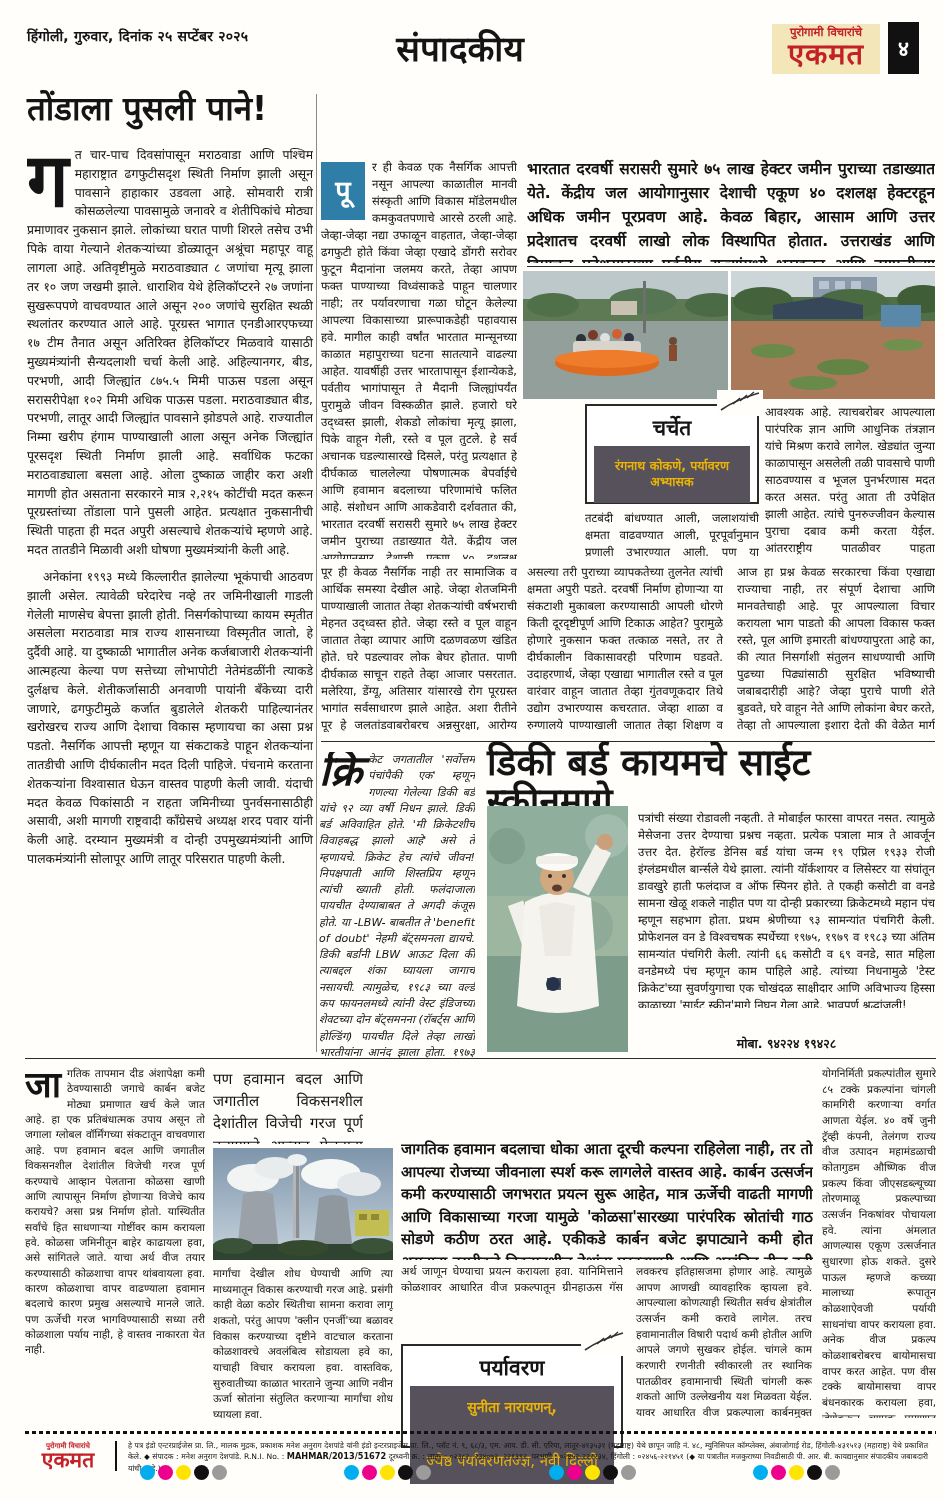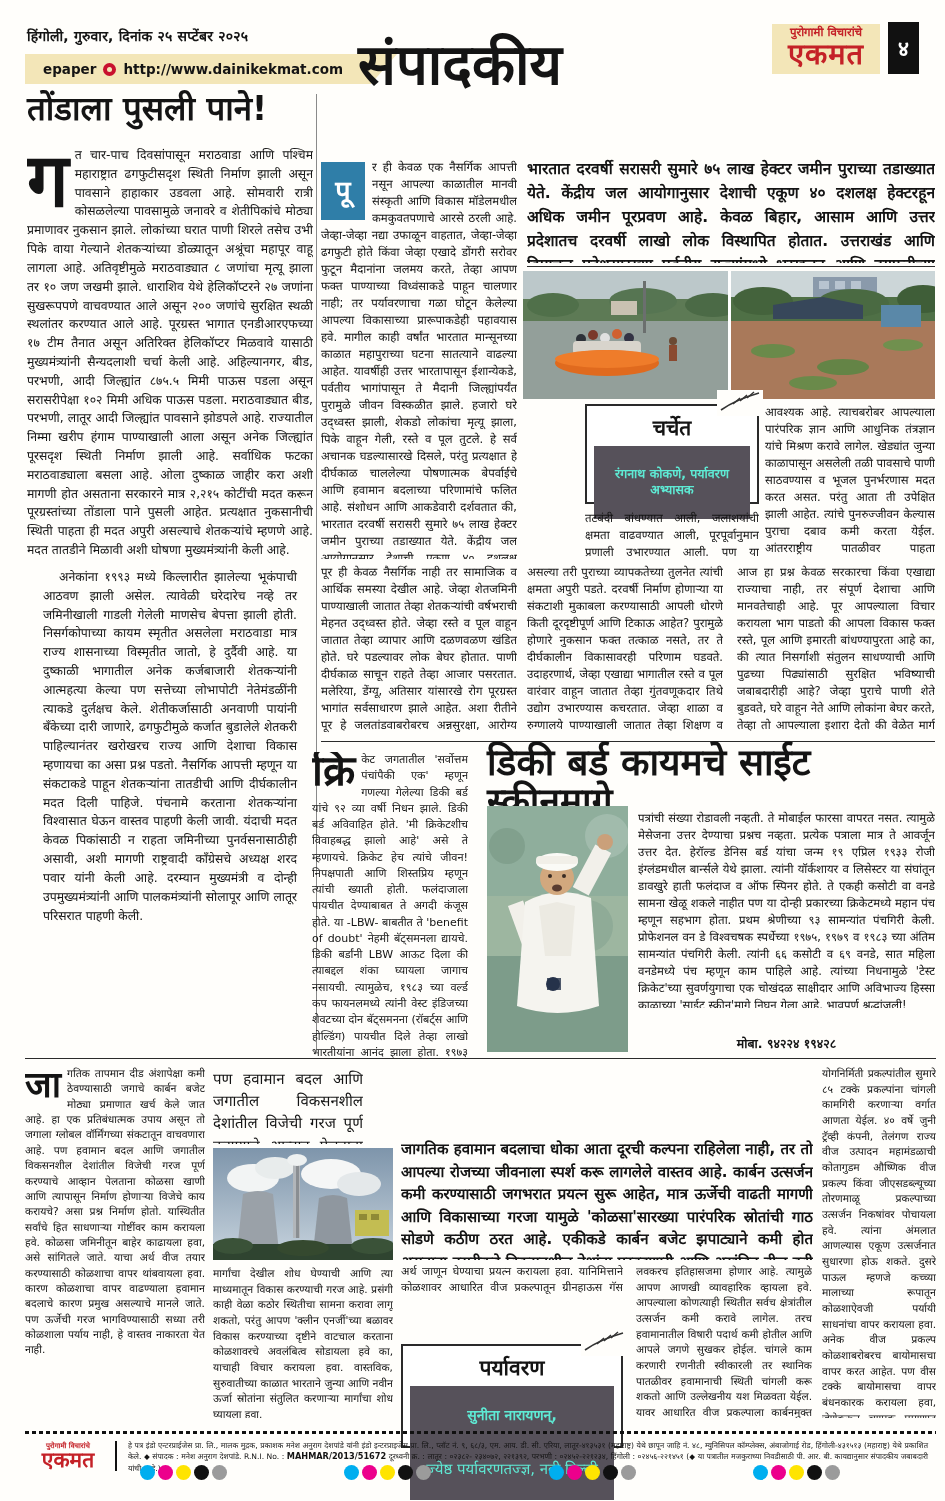--- a/index.html
+++ b/index.html
@@ -7,60 +7,60 @@
         font-family:"DejaVu Sans",sans-serif;color:#141414;overflow:hidden;}
   .abs{position:absolute;}
   
   .dateline{left:27px;top:26px;font-size:14px;font-weight:bold;letter-spacing:.2px;}
   .epaper-strip{left:25px;top:54px;width:372px;height:30px;background:#f3e6b8;
       clip-path:polygon(0 0,100% 0,93% 100%,0 100%);display:flex;align-items:center;
       padding-left:18px;box-sizing:border-box;font-size:13.5px;font-weight:bold;gap:7px;}
   .epaper-dot{width:13px;height:13px;border-radius:50%;background:#c8102e;display:inline-block;
       position:relative;}
   .epaper-dot:after{content:"";position:absolute;left:4px;top:4px;width:5px;height:5px;border-radius:50%;background:#f3e6b8;}
-  .section-title{left:250px;top:24px;width:420px;text-align:center;font-size:56px;font-weight:900;}
+  .section-title{left:250px;top:24px;width:420px;text-align:center;font-size:35px;font-weight:900;}
   .masthead{left:772px;top:24px;width:108px;height:50px;background:#f3e6b8;text-align:center;
       padding-top:3px;box-sizing:border-box;}
   .masthead .tagline{color:#c42127;font-size:11.5px;font-weight:bold;line-height:1;}
   .masthead .name{color:#c42127;font-size:29px;font-weight:900;line-height:1.05;letter-spacing:1px;}
   .pagenum-box{left:888px;top:22px;width:31px;height:52px;background:#111;color:#fff;
       display:flex;align-items:center;justify-content:center;font-size:21px;font-weight:bold;}
   
   .body-txt{font-size:11.5px;line-height:1.48;text-align:justify;overflow:hidden;}
   .vline{border-left:1px solid #8a8a8a;width:0;}
   .hline{border-top:1.5px solid #2b2b2b;height:0;}
   .dropcap{float:left;font-weight:900;line-height:.82;padding:4px 6px 0 0;}
   
   .edit-headline{left:27px;top:92px;width:286px;font-size:33px;font-weight:900;line-height:1.05;}
   .edit-body{left:27px;top:146px;width:286px;height:905px;font-size:12.3px;line-height:1.53;}
   .edit-body .dropcap{font-size:74px;}
-  .edit-body p{margin:8px 16px 0;text-indent:16px;}
+  .edit-body p{margin:8px 0 0;text-indent:16px;}
   
   .main-headline{left:325px;top:88px;width:612px;text-align:center;font-size:55px;font-weight:900;line-height:1.0;}
   .bluecap{float:left;width:44px;height:58px;background:#2f7ea8;color:#fff;font-size:27px;font-weight:bold;
       display:flex;align-items:center;justify-content:center;margin:3px 7px 2px 0;}
   .main-col1{left:321px;top:159px;width:196px;height:400px;}
   .main-lede{left:527px;top:157px;width:408px;height:106px;font-size:15.5px;font-weight:bold;
       line-height:1.55;text-align:justify;overflow:hidden;}
   .photo-rule{left:527px;top:266px;width:408px;}
   .flood-photo{left:523px;top:271px;width:412px;height:128px;}
   .byline-box{border:2px solid #2a2a2a;background:#fff;text-align:center;box-sizing:border-box;}
   .byline-box .quill{position:absolute;top:-16px;right:-6px;background:#fffefb;padding:0 2px;}
   .byline-title{font-weight:900;font-size:21px;padding:7px 0 5px;}
-  .byline-bar{background:#56515a;color:#5eead4;font-weight:bold;font-size:12.5px;line-height:1.3;
-      margin:0 7px 8px;padding:20px 2px;}
+  .byline-bar{background:#56515a;color:#eab308;font-weight:bold;font-size:12.5px;line-height:1.3;
+      margin:0 7px 8px;padding:12px 2px;}
   .charchet-box{left:585px;top:404px;width:174px;height:100px;}
   .mid-text{left:585px;top:510px;width:174px;height:48px;}
   .main-col-right{left:765px;top:404px;width:170px;height:154px;}
   .mb1{left:321px;top:564px;width:196px;height:170px;}
   .mb2{left:527px;top:564px;width:196px;height:170px;}
   .mb3{left:737px;top:564px;width:198px;height:170px;}
   .rule-cricket{left:321px;top:741px;width:614px;}
   
-  .cricket-col1{left:312px;top:752px;width:156px;height:306px;font-size:11px;}
+  .cricket-col1{left:319px;top:752px;width:156px;height:306px;font-size:11px;font-style:italic;}
   .cricket-col1 .dropcap{font-size:42px;padding-top:2px;}
   .cricket-headline{left:487px;top:744px;width:448px;text-align:left;font-size:37px;font-weight:900;line-height:1.05;}
   .umpire-photo{left:487px;top:806px;width:141px;height:246px;}
   .cricket-right{left:638px;top:810px;width:297px;height:198px;}
   .cricket-author{left:638px;top:1010px;width:297px;background:#d9d9d9;font-size:12.5px;font-weight:bold;
       text-align:right;padding:3px 8px;box-sizing:border-box;}
   .cricket-mobile{left:638px;top:1035px;width:297px;text-align:center;font-size:12.5px;font-weight:bold;}
   .rule-coal{left:25px;top:1058px;width:911px;}
   
   .coal-left{left:25px;top:1066px;width:180px;height:352px;font-size:10.6px;line-height:1.45;}
@@ -89,25 +89,20 @@
   .cmyk-row{left:140px;top:1465px;width:700px;display:flex;justify-content:space-between;}
   .cmyk-group{display:flex;gap:3px;}
   .cmyk-dot{width:15px;height:15px;border-radius:50%;}
 </style>
 </head>
 <body>
 
 <div class="page">
 
   <div class="abs dateline">हिंगोली, गुरुवार, दिनांक २५ सप्टेंबर २०२५</div>
-  <div class="abs epaper-strip">
-    <span>epaper</span>
-    <span class="epaper-dot"></span>
-    <span>http://www.dainikekmat.com</span>
-  </div>
   <div class="abs section-title">संपादकीय</div>
   <div class="abs masthead">
     <div class="tagline">पुरोगामी विचारांचे</div>
     <div class="name">एकमत</div>
   </div>
   <div class="abs pagenum-box">४</div>
 
   <div class="abs edit-headline">तोंडाला पुसली पाने!</div>
   <div class="abs edit-body body-txt">
     <span class="dropcap">ग</span><span>त चार-पाच दिवसांपासून मराठवाडा आणि पश्चिम महाराष्ट्रात ढगफुटीसदृश स्थिती निर्माण झाली असून पावसाने हाहाकार उडवला आहे. सोमवारी रात्री कोसळलेल्या पावसामुळे जनावरे व शेतीपिकांचे मोठ्या प्रमाणावर नुकसान झाले. लोकांच्या घरात पाणी शिरले तसेच उभी पिके वाया गेल्याने शेतकऱ्यांच्या डोळ्यातून अश्रूंचा महापूर वाहू लागला आहे. अतिवृष्टीमुळे मराठवाड्यात ८ जणांचा मृत्यू झाला तर १० जण जखमी झाले. धाराशिव येथे हेलिकॉप्टरने २७ जणांना सुखरूपपणे वाचवण्यात आले असून २०० जणांचे सुरक्षित स्थळी स्थलांतर करण्यात आले आहे. पूरग्रस्त भागात एनडीआरएफच्या १७ टीम तैनात असून अतिरिक्त हेलिकॉप्टर मिळवावे यासाठी मुख्यमंत्र्यांनी सैन्यदलाशी चर्चा केली आहे. अहिल्यानगर, बीड, परभणी, आदी जिल्ह्यांत ८७५.५ मिमी पाऊस पडला असून सरासरीपेक्षा १०२ मिमी अधिक पाऊस पडला. मराठवाड्यात बीड, परभणी, लातूर आदी जिल्ह्यांत पावसाने झोडपले आहे. राज्यातील निम्मा खरीप हंगाम पाण्याखाली आला असून अनेक जिल्ह्यांत पूरसदृश स्थिती निर्माण झाली आहे. सर्वाधिक फटका मराठवाड्याला बसला आहे. ओला दुष्काळ जाहीर करा अशी मागणी होत असताना सरकारने मात्र २,२१५ कोटींची मदत करून पूरग्रस्तांच्या तोंडाला पाने पुसली आहेत. प्रत्यक्षात नुकसानीची स्थिती पाहता ही मदत अपुरी असल्याचे शेतकऱ्यांचे म्हणणे आहे. मदत तातडीने मिळावी अशी घोषणा मुख्यमंत्र्यांनी केली आहे.</span>

